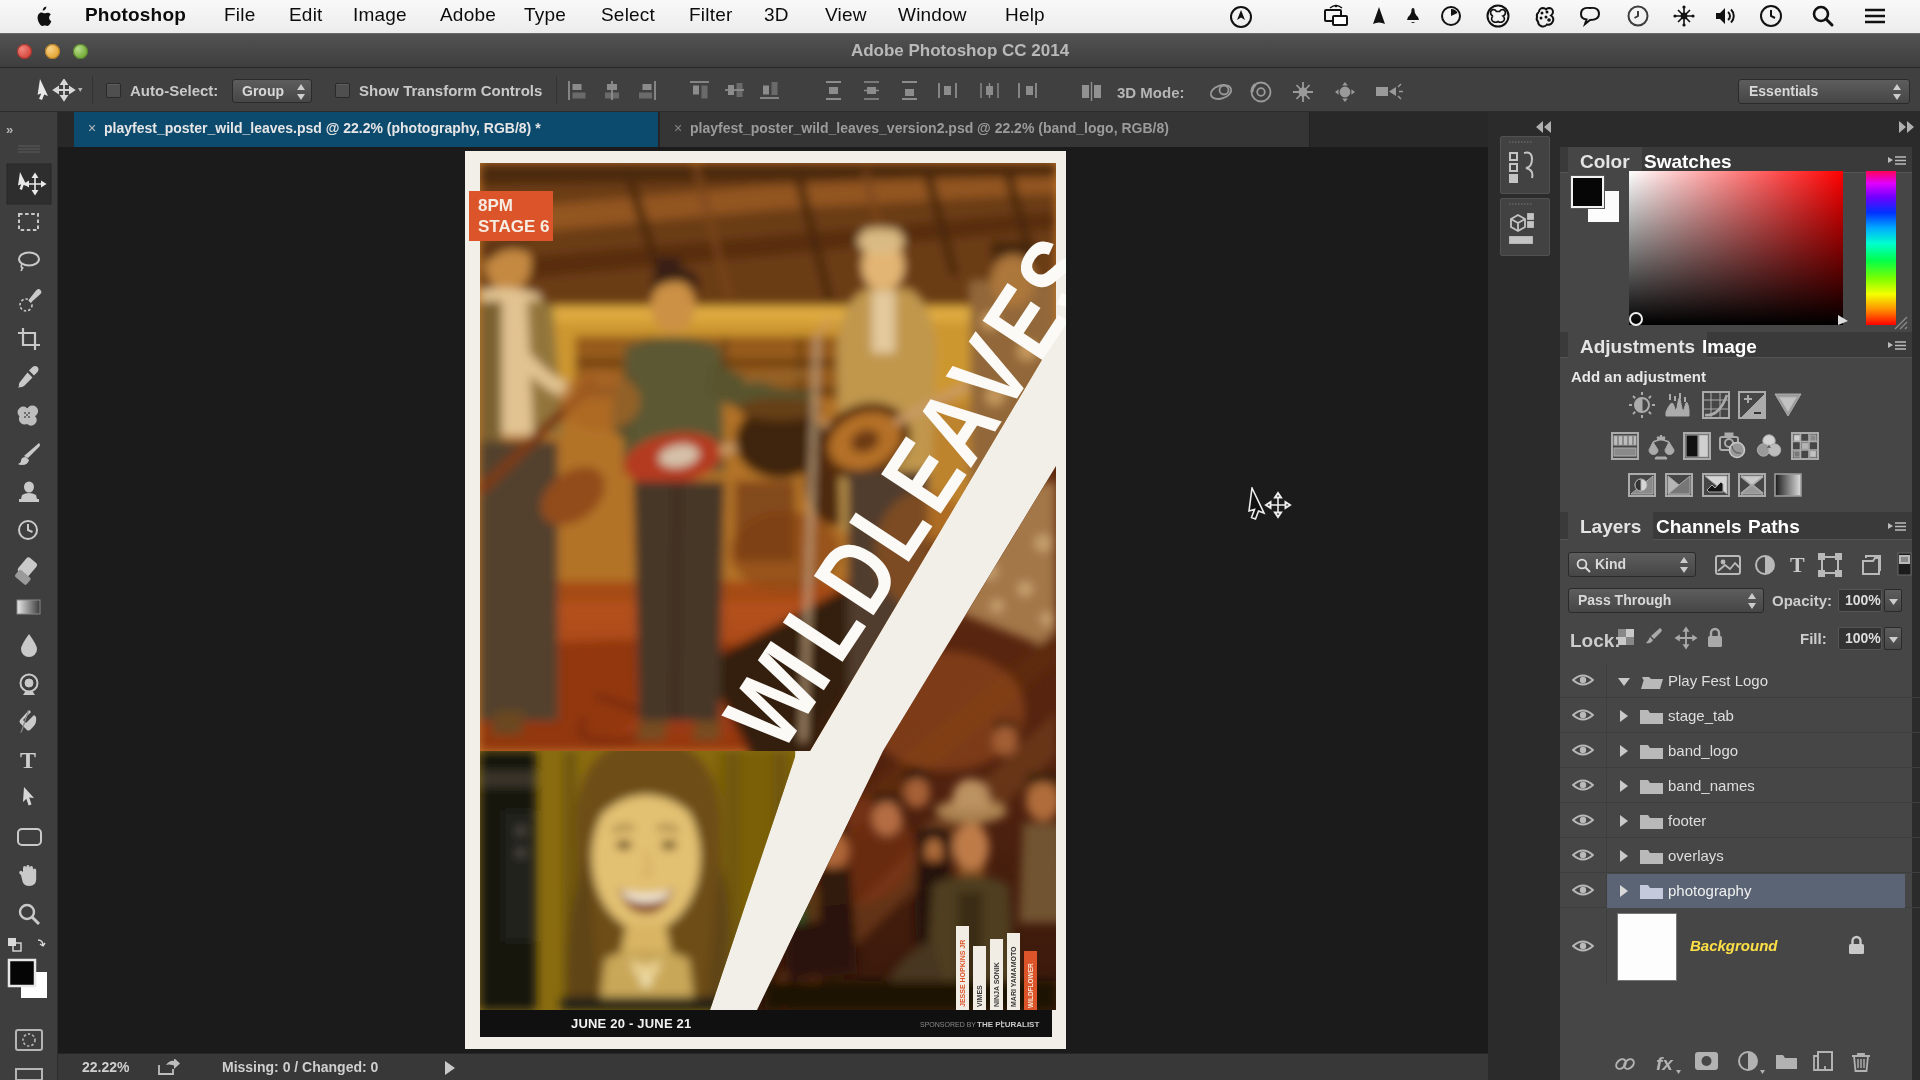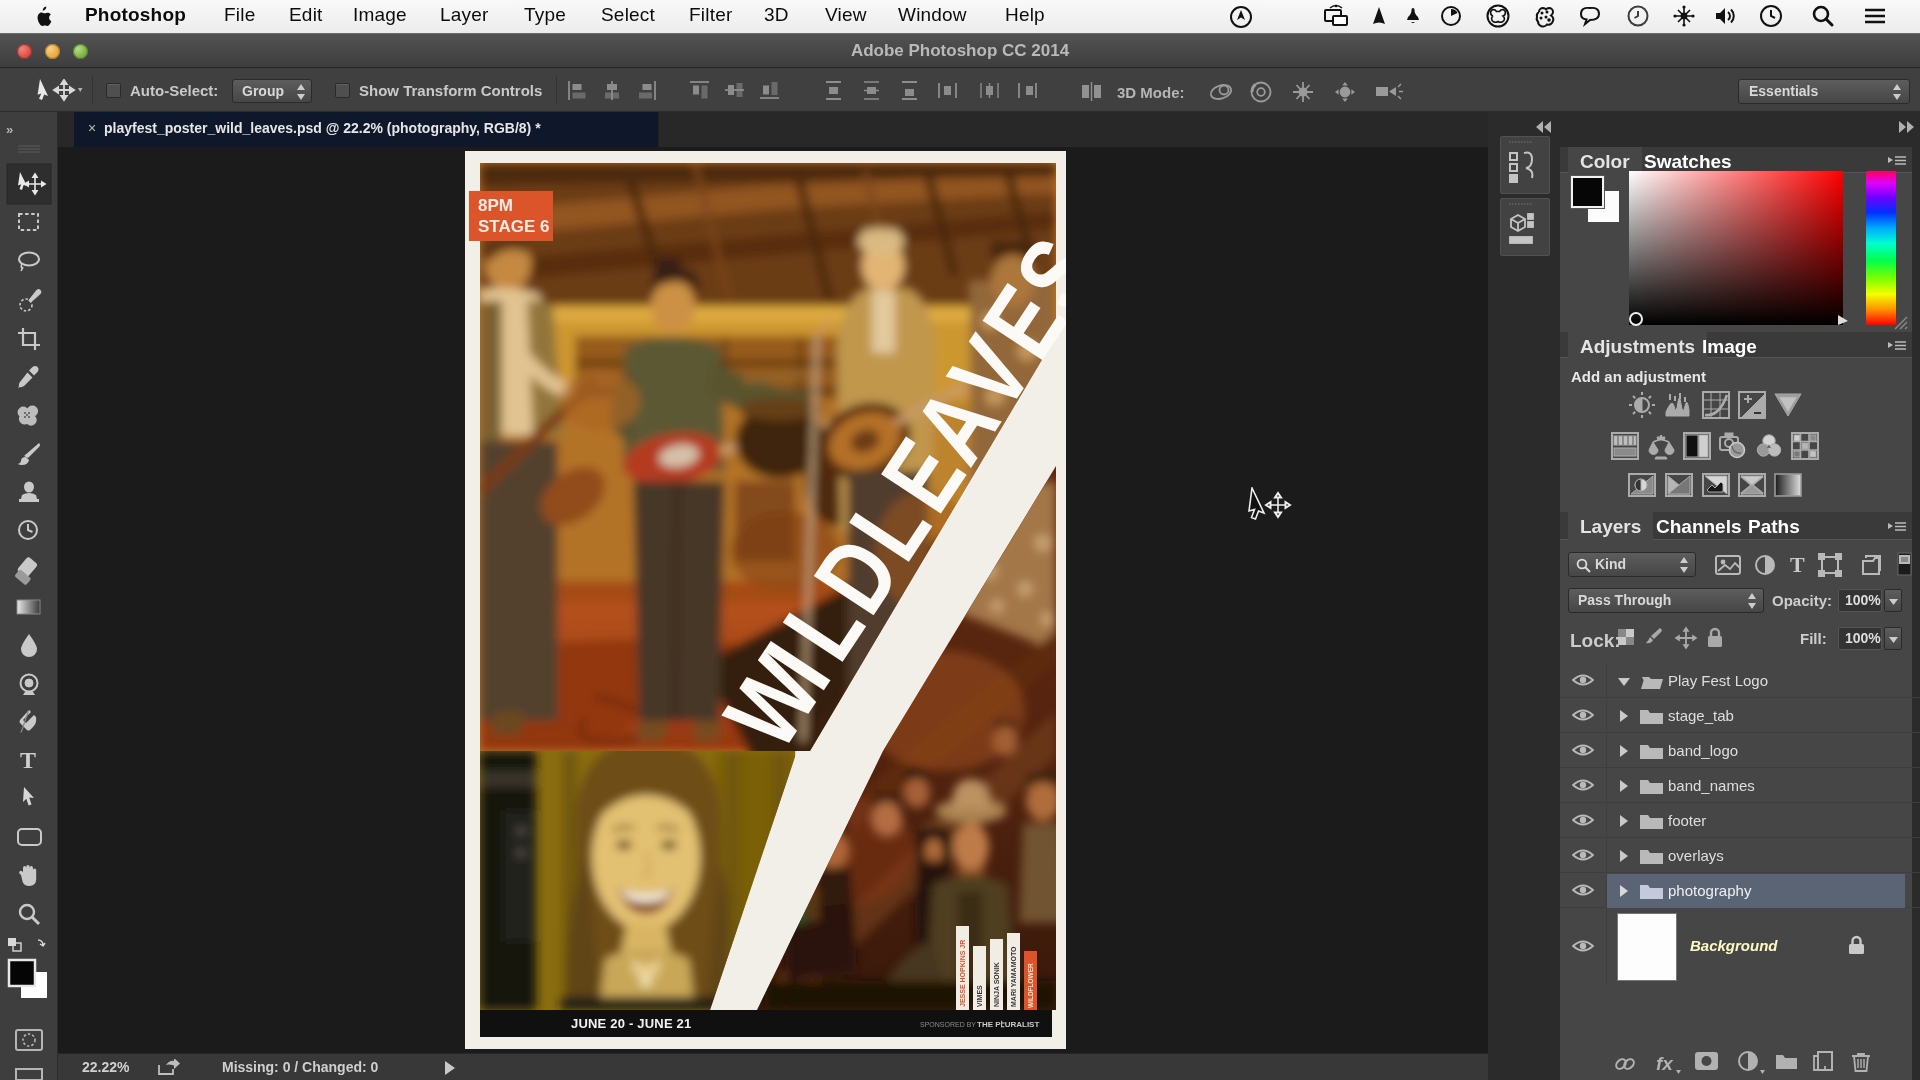--- a/index.html
+++ b/index.html
@@ -67,21 +67,21 @@
 <div id="root">
 
   <div id="menubar" class="abs">
     <svg style="position:absolute;left:30px;top:5px" width="24" height="24" viewBox="0 0 24 24">
       <path fill="#111" d="M16.3 1.5c.1 1-.3 2-.9 2.8-.7.8-1.7 1.4-2.7 1.3-.1-1 .4-2 1-2.7.6-.8 1.7-1.3 2.6-1.4zM19.4 8.2c-1.3-.8-2.9-.6-4 0-.5.2-1 .2-1.6 0-1.2-.6-2.6-.9-3.9-.1-1.9 1.1-2.7 3.6-2.2 6.1.3 1.7 1 3.4 2 4.8.7 1 1.6 2 2.8 1.9.6 0 1-.3 1.6-.4.5-.1 1.1-.1 1.6 0 .5.2 1 .4 1.6.4 1.2 0 2.1-1.1 2.8-2.1.5-.8 1-1.7 1.2-2.6-1.3-.6-2.2-1.9-2.2-3.4 0-1.4.7-2.6 1.8-3.3-.4-.5-.9-1-1.5-1.3z"></path>
     </svg>
     <span class="mi" style="left:85px;font-weight:bold;">Photoshop</span>
     <span class="mi" style="left:224px;">File</span>
     <span class="mi" style="left:289px;">Edit</span>
     <span class="mi" style="left:353px;">Image</span>
-    <span class="mi" style="left:440px;">Layer</span>
+    <span class="mi" style="left:440px;">Adobe</span>
     <span class="mi" style="left:524px;">Type</span>
     <span class="mi" style="left:601px;">Select</span>
     <span class="mi" style="left:689px;">Filter</span>
     <span class="mi" style="left:764px;">3D</span>
     <span class="mi" style="left:825px;">View</span>
     <span class="mi" style="left:898px;">Window</span>
     <span class="mi" style="left:1005px;">Help</span>
     <svg style="position:absolute;left:1228px;top:4px" width="680" height="26" viewBox="0 0 680 26">
       <g fill="#111" stroke="none">
         <circle cx="13" cy="13" r="10" fill="none" stroke="#111" stroke-width="2"></circle>
@@ -266,22 +266,25 @@
     </svg>
     <div class="dropdown" style="left:1738px;top:11px;width:172px;height:25px;">
       <span style="position:absolute;left:10px;top:3px;font-weight:bold;">Essentials</span>
       <svg style="position:absolute;right:7px;top:4px" width="10" height="16" viewBox="0 0 10 16">
           <path fill="#ccc" d="M5 0 l4 6 h-8 Z M5 16 l4 -6 h-8 Z"></path>
         </svg>
     </div>
   </div>
 
   <div id="tabbar" class="abs">
-    <div class="doctab" style="left:16px; width:585px; background:#0f172a; color:#e6e6e6; border-right:1px solid #222; padding:8px 0 12px 14px;">
+    <div class="doctab" style="left:16px; width:585px; background:#0c4a6e; color:#e6e6e6; border-right:1px solid #222; padding:8px 0 12px 14px;">
       <span class="x" style="color:#bbb;">×</span>&nbsp; playfest_poster_wild_leaves.psd @ 22.2% (photography, RGB/8) *
+    </div>
+    <div class="doctab" style="left:602px; width:650px; background:#353535; color:#9b9b9b; border-right:1px solid #222; padding:8px 0 0 14px;">
+      <span class="x" style="color:#888;">×</span>&nbsp; playfest_poster_wild_leaves_version2.psd @ 22.2% (band_logo, RGB/8)
     </div>
   </div>
 
   <div id="toolbar" class="abs">
     <svg width="58" height="968" viewBox="0 0 58 968">
       <text x="6" y="22" fill="#b5b5b5" font-size="13" font-weight="bold">»</text>
       <g stroke="#5a5a5a" stroke-width="1">
           <path d="M18 34 h22 M18 37 h22 M18 40 h22"></path>
         </g>
 
@@ -1076,21 +1079,21 @@
             </svg>
           <span class="lname" style="color:#f0f0f0;">photography</span>
         </div>
         <div class="lrow" style="top:245px;height:76px;border-bottom:none;">
           <svg class="eye" style="top:30px" viewBox="0 0 22 14">
               <path d="M1 7 Q11 -2 21 7 Q11 16 1 7 Z" fill="none" stroke="#b9b9b9" stroke-width="1.8"></path>
               <circle cx="11" cy="7" r="3.2" fill="#b9b9b9"></circle>
             </svg>
           <div style="position:absolute;left:46px;top:0;width:1px;height:76px;background:#3e3e3e;"></div>
           <div style="position:absolute;left:58px;top:5px;width:58px;height:66px;background:#fdfdfd;outline:1px solid #777;"></div>
-          <span class="lname" style="left:130px;top:28px;font-style:italic;font-weight:bold;color:#fef9c3;">Background</span>
+          <span class="lname" style="left:130px;top:28px;font-style:italic;font-weight:bold;color:#fde047;">Background</span>
           <svg style="position:absolute;left:288px;top:26px" width="17" height="20" viewBox="0 0 17 20">
               <rect x="1" y="9" width="15" height="10" rx="1.5" fill="#c9c9c9"></rect>
               <path d="M4.5 9 V6 a4 4 0 0 1 8 0 v3" fill="none" stroke="#c9c9c9" stroke-width="2.4"></path>
             </svg>
         </div>
       </div>
 
       <svg class="abs" style="left:0;top:536px" width="352" height="32" viewBox="0 0 352 32">
         <g fill="none" stroke="#b2b2b2" stroke-width="2">
           <g transform="translate(55,6)">

